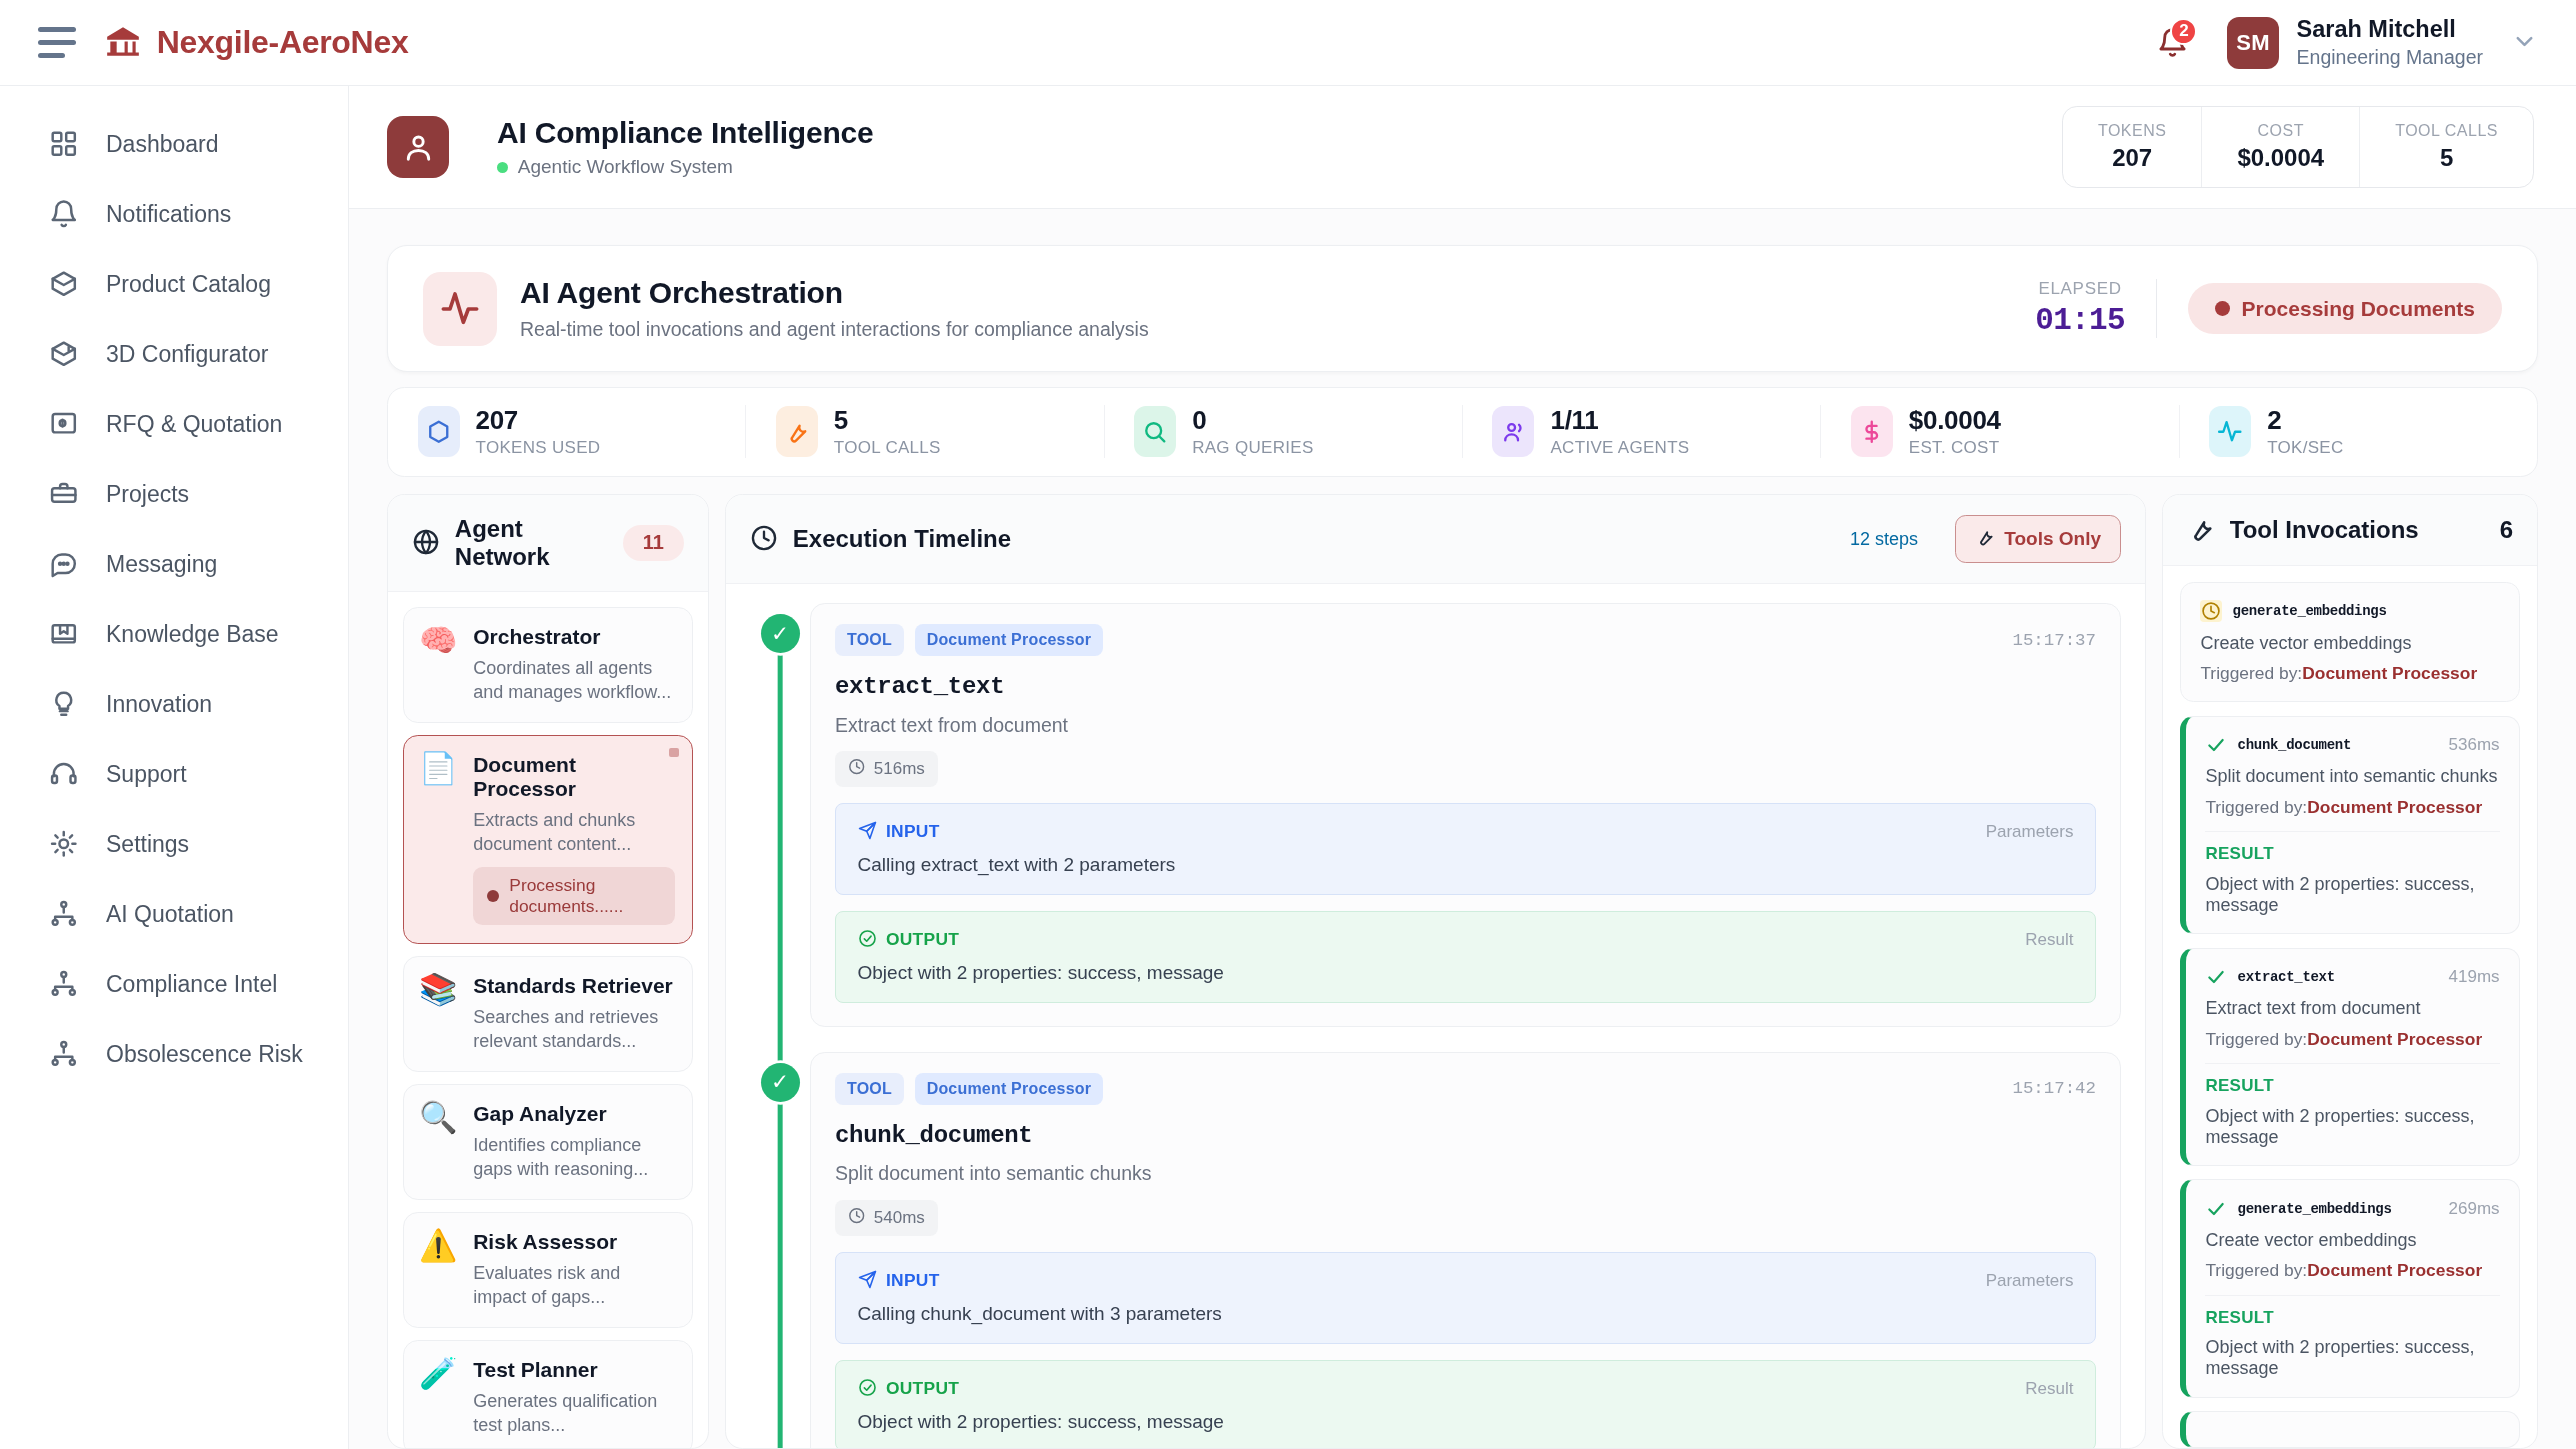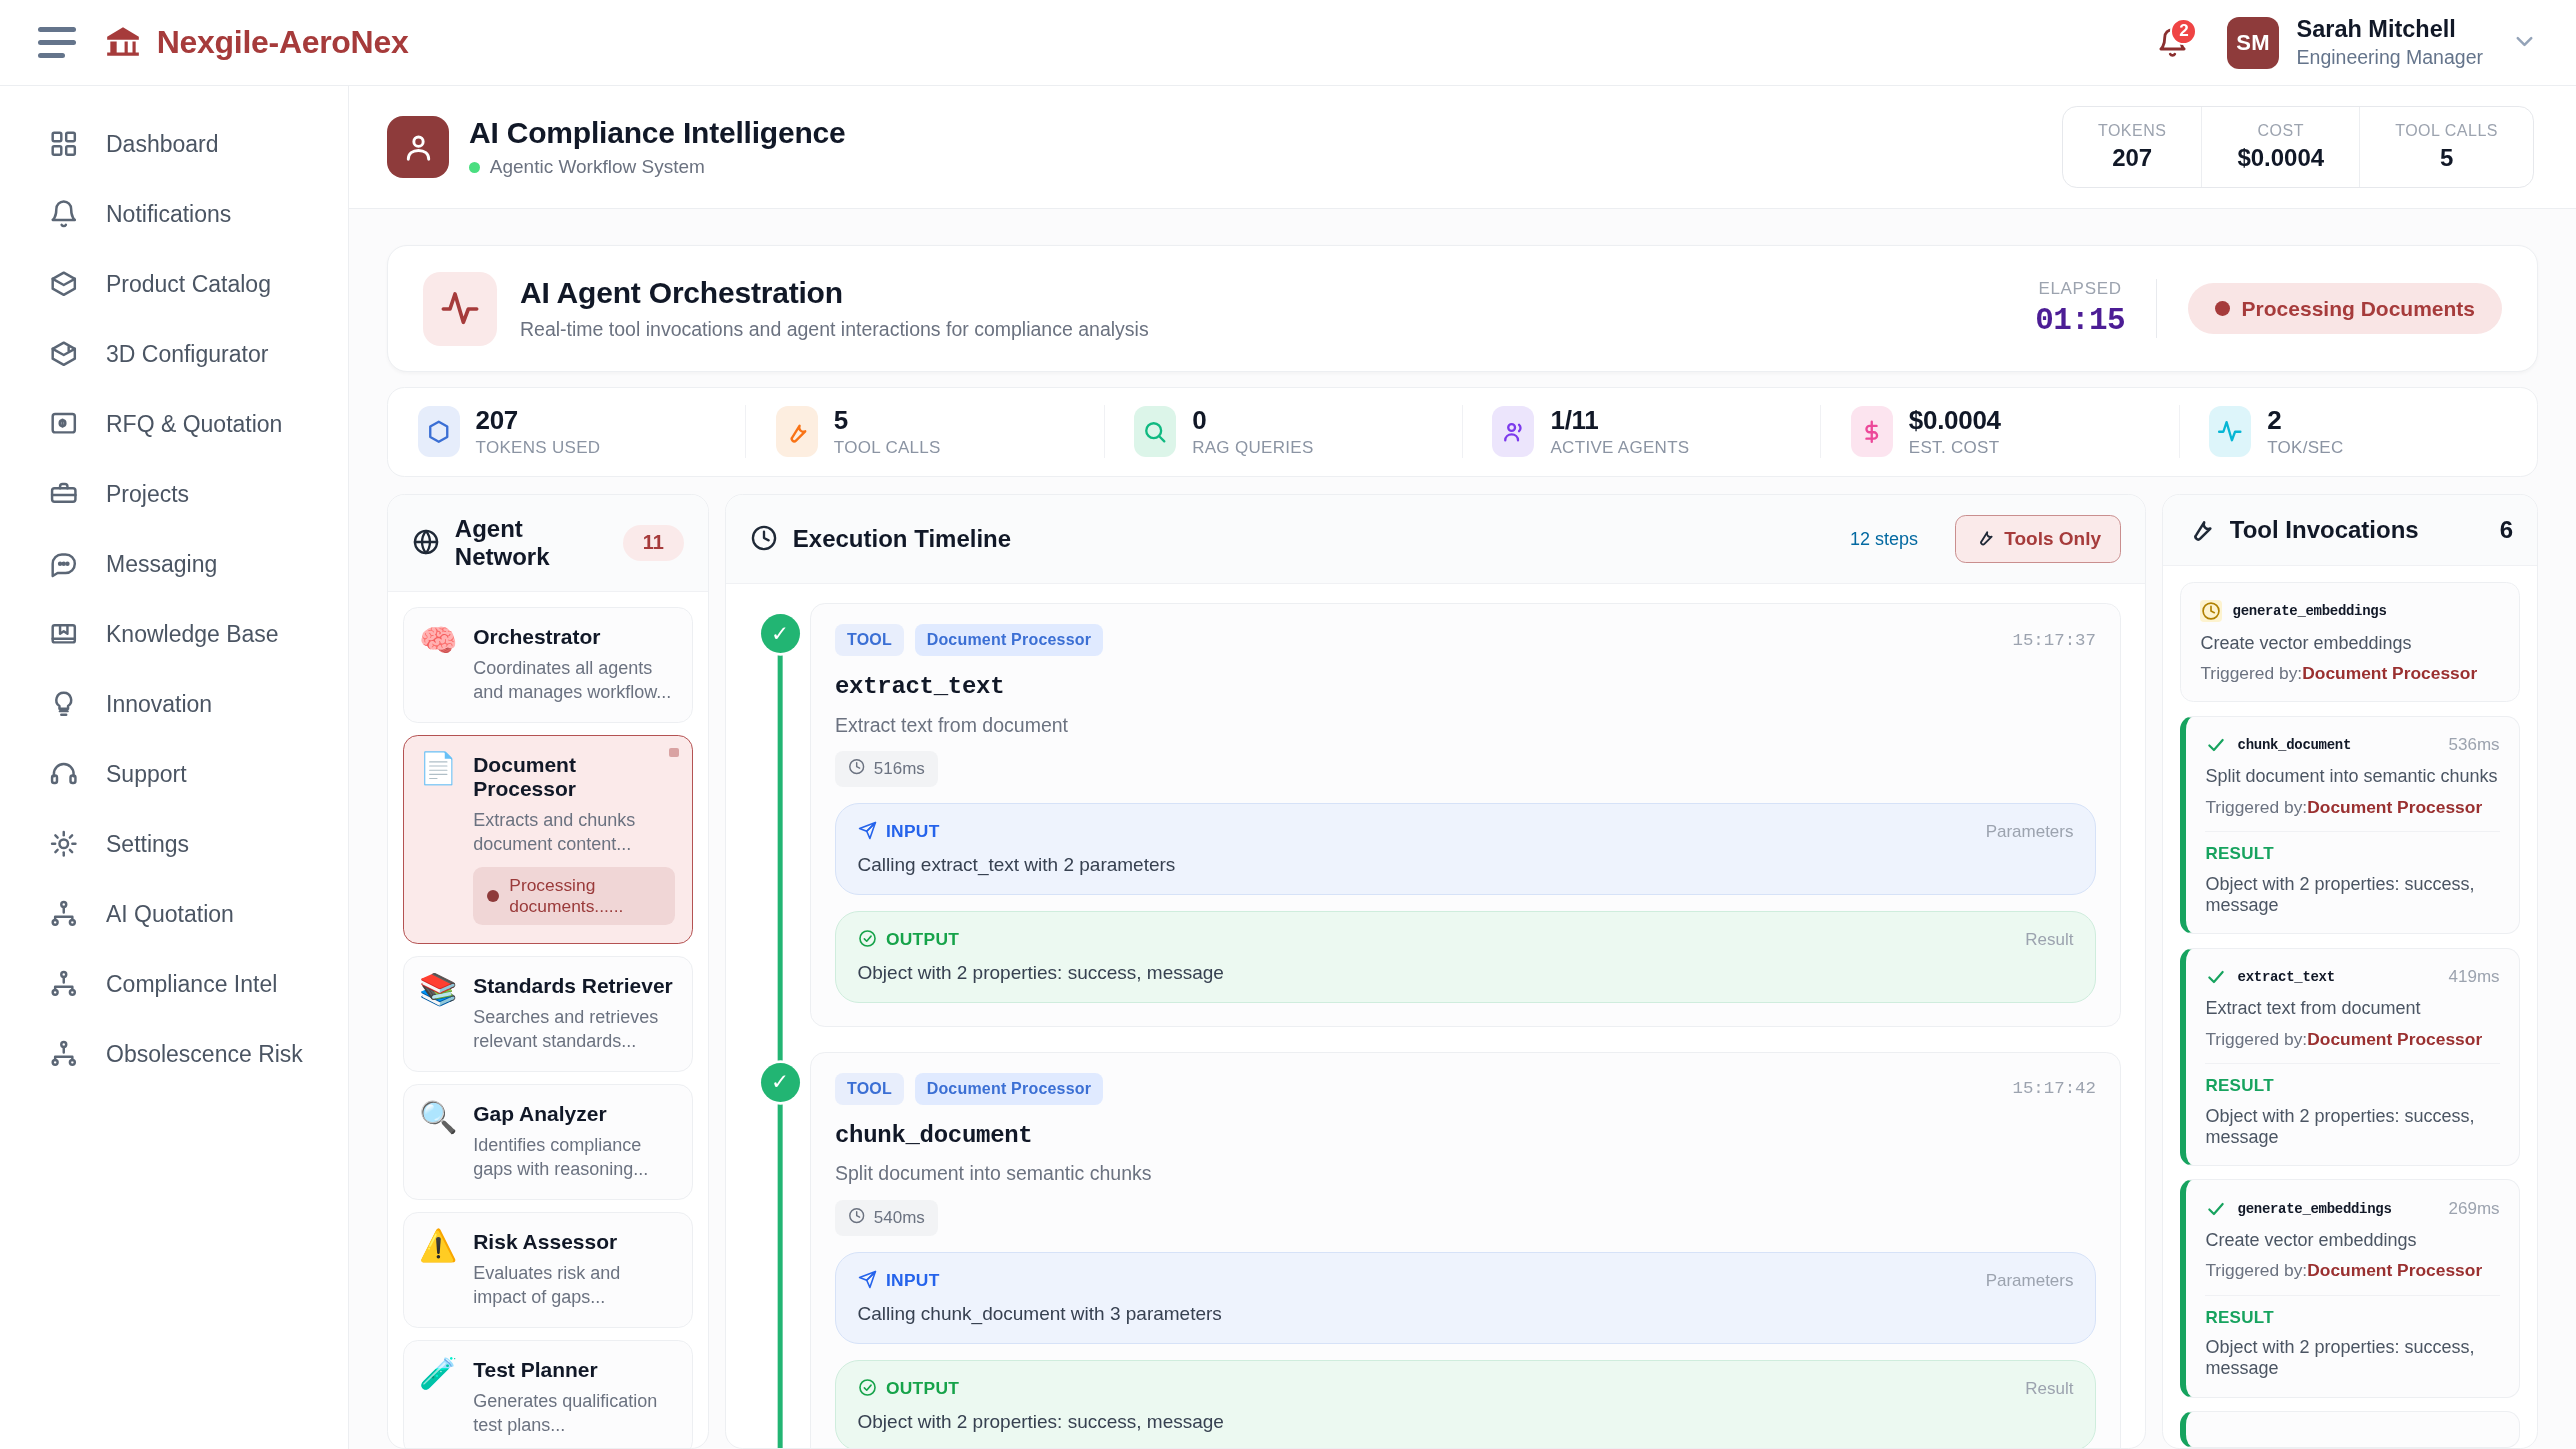--- a/index.html
+++ b/index.html
@@ -70,21 +70,21 @@
   .nav-icon svg { width: 29.5px; height: 29.5px; }
   .nav-label { font-size: 23px; color: #4b5563; font-weight: 400; }
 
   
   .main { flex: 1; min-width: 0; display: flex; flex-direction: column; background: #fbfbfc; }
 
   
   .page-header {
     height: 123px; flex: 0 0 123px; background: #fff;
     border-bottom: 1.3px solid #eceef1;
-    display: flex; align-items: center; padding: 0 42px 0 38px;
+    display: flex; align-items: center; padding: 0 42px 0 38px; gap: 28px;
   }
   .ph-icon {
     width: 62px; height: 62px; border-radius: 16px;
     background: #8e3b3b; color: #fff;
     display: flex; align-items: center; justify-content: center;
     margin-right: 20px;
   }
   .ph-icon svg { width: 35px; height: 35px; }
   .ph-title { font-size: 30px; font-weight: 700; color: #111827; letter-spacing: -0.2px; }
   .ph-sub { display: flex; align-items: center; gap: 9.4px; margin-top: 6.7px; }
@@ -204,21 +204,21 @@
   .tl-card-top { display: flex; align-items: center; gap: 10.7px; }
   .chip { font-size: 16px; font-weight: 700; border-radius: 8px; padding: 6.7px 12px; letter-spacing: 0.2px; }
   .chip-tool { background: #e8eefc; color: #3b6fd4; }
   .chip-agent { background: #e0eaff; color: #3b6fd4; }
   .tl-top-spacer { flex: 1; }
   .tl-time { font-size: 17.4px; color: #9ca3af; font-family: "Liberation Mono", monospace; }
   .tl-name { font-size: 24px; font-weight: 700; color: #111827; margin-top: 17.4px; font-family: "Liberation Mono", monospace; letter-spacing: -0.3px; }
   .tl-desc { font-size: 19.5px; color: #6b7280; margin-top: 13.4px; }
   .tl-dur { display: inline-flex; align-items: center; gap: 8px; background: #f2f3f5; border-radius: 8px; padding: 6.7px 13.4px; margin-top: 14.8px; font-size: 17px; color: #6b7280; }
   .tl-dur svg { width: 17.4px; height: 17.4px; }
-  .io-box { border-radius: 24px; padding: 17.4px 21.5px; margin-top: 16px; }
+  .io-box { border-radius: 8px; padding: 17.4px 21.5px; margin-top: 16px; }
   .io-in { background: #eef3fd; border: 1.3px solid #d6e2f8; }
   .io-out { background: #ecf9f1; border: 1.3px solid #cfeddd; }
   .io-head { display: flex; align-items: center; gap: 9.4px; }
   .io-head svg { width: 19px; height: 19px; }
   .io-label { font-size: 17.4px; font-weight: 700; letter-spacing: 0.3px; }
   .io-in .io-label, .io-in .io-head svg { color: #2563eb; }
   .io-out .io-label, .io-out .io-head svg { color: #16a34a; }
   .io-spacer { flex: 1; }
   .io-right { font-size: 17px; color: #9ca3af; }
   .io-text { font-size: 19px; color: #374151; margin-top: 12px; }

